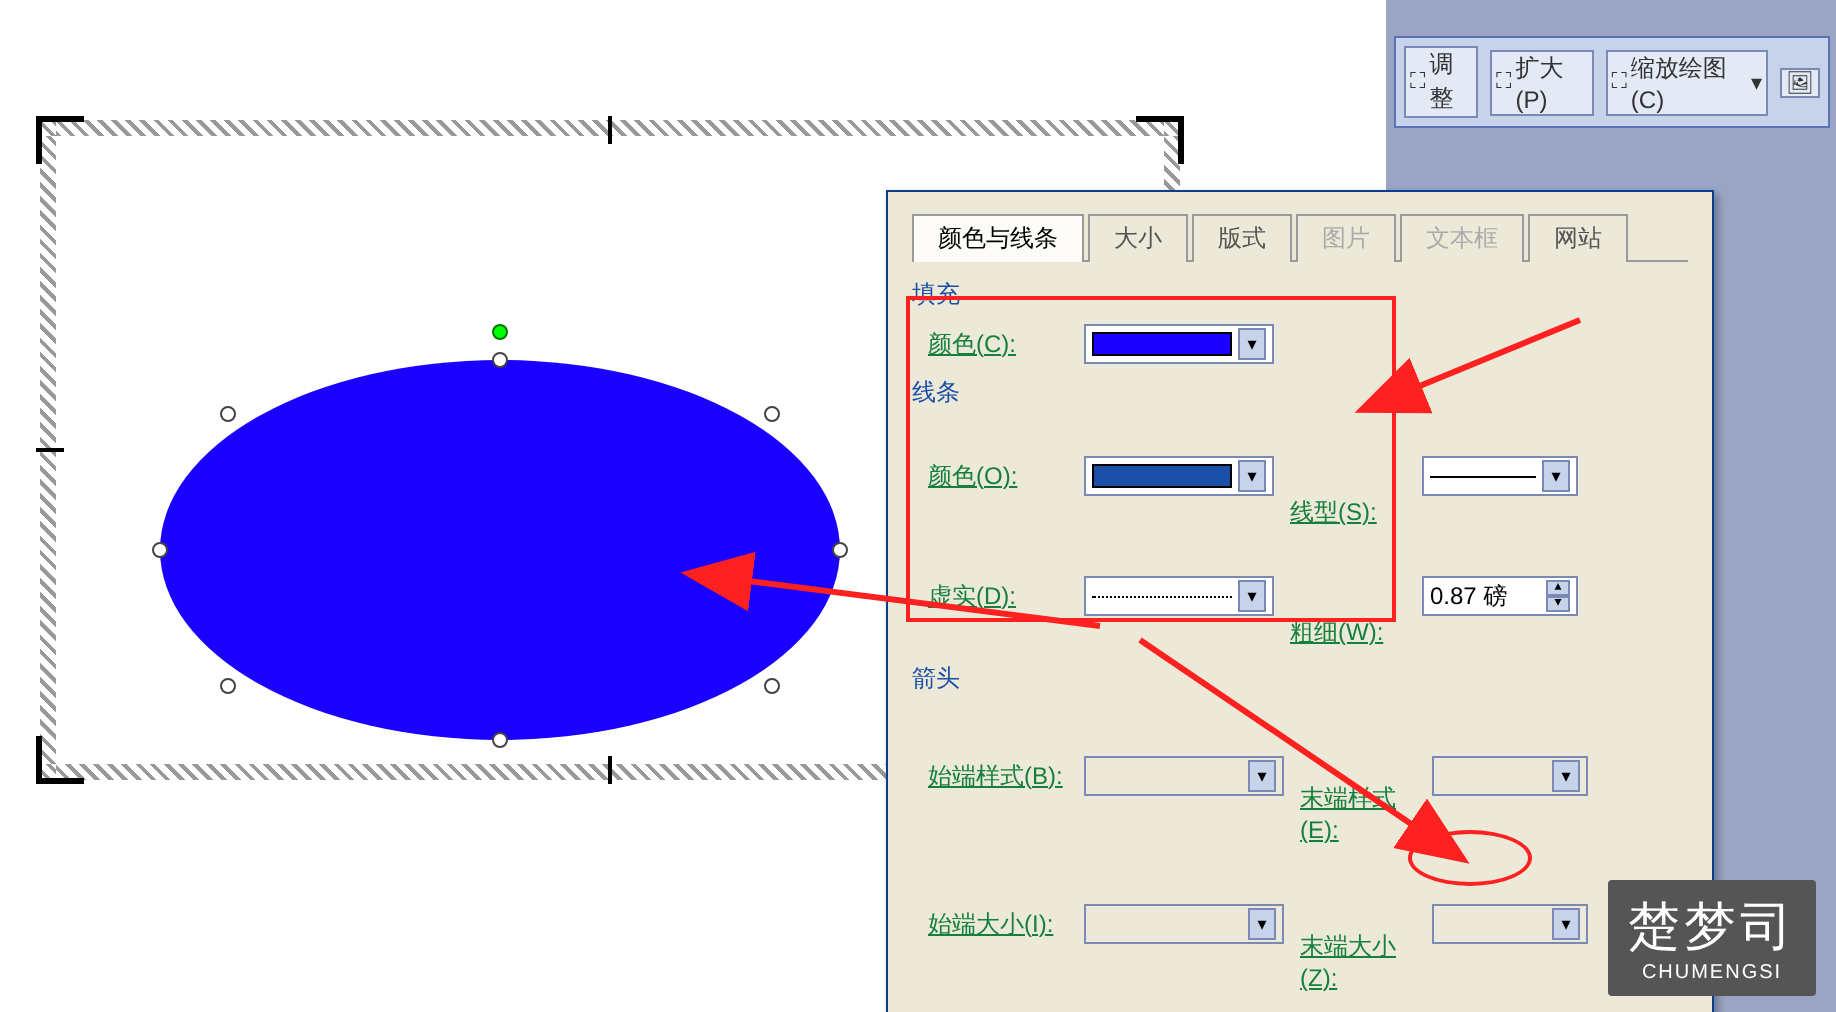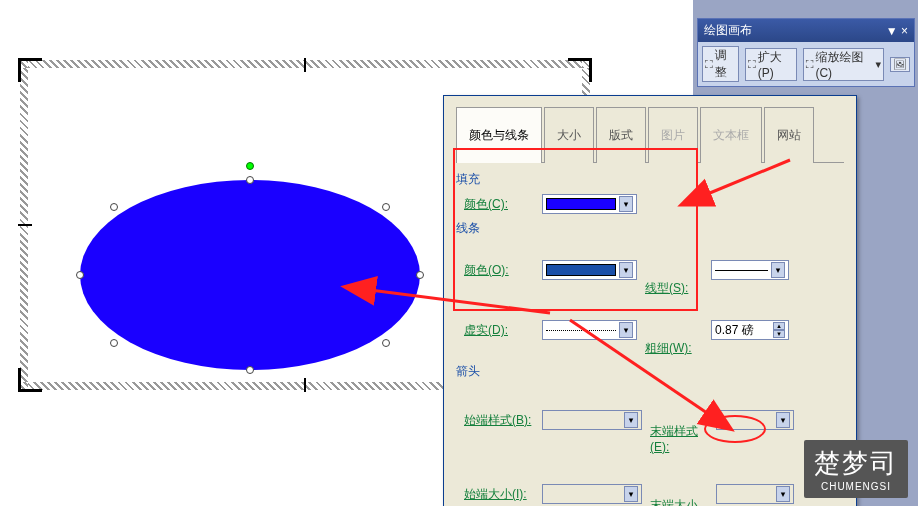--- a/index.html
+++ b/index.html
@@ -33,21 +33,21 @@
 .float-title { background: linear-gradient(#3b5aa6, #2b4788); color: #fff; padding: 3px 6px; display: flex; justify-content: space-between; align-items: center; }
 .float-body { padding: 4px; display: flex; gap: 6px; align-items: center; font-size: 11px; color: #333; }
 .tool-btn { border: 1px solid #7a8ab5; background: #e3e9f5; padding: 0 2px; font-size: 11px; display: inline-flex; align-items: center; gap: 2px; }
 
 
 .dialog { position: absolute; left: 443px; top: 95px; width: 414px; background: #ece9d8; border: 1px solid #0a3d8f; box-shadow: 2px 2px 4px rgba(0,0,0,.3); }
 .dlg-title { background: linear-gradient(#2a6ad3, #0a3d8f); color: #fff; padding: 4px 6px; display: flex; justify-content: space-between; align-items: center; font-weight: bold; }
 .close-btn { width: 20px; height: 18px; background: #d84c2c; border: 1px solid #a02a12; color: #fff; display: flex; align-items: center; justify-content: center; font-weight: bold; border-radius: 2px; }
 .dlg-body { padding: 10px 12px 12px; }
 .tabs { display: flex; gap: 2px; border-bottom: 1px solid #999; margin-bottom: 8px; }
-.tab { padding: 19px 12px; background: #ece9d8; border: 1px solid #999; border-bottom: none; position: relative; top: 1px; color: #555; }
+.tab { padding: 3px 12px; background: #ece9d8; border: 1px solid #999; border-bottom: none; position: relative; top: 1px; color: #555; }
 .tab.active { background: #fdfcf8; color: #000; }
 .tab.disabled { color: #aaa; }
 .section-label { color: #1a4fa8; margin: 6px 0 4px; }
 .form-row { display: flex; align-items: center; gap: 8px; margin: 6px 0; padding-left: 8px; }
 .form-row label { width: 70px; color: #15803d; text-decoration: underline; }
 .form-row label.rt { width: 58px; margin-top: 37px; }
 .swatch-sel { width: 95px; height: 20px; border: 1px solid #7a8ab5; background: #fff; display: flex; align-items: center; padding: 0 3px; gap: 3px; }
 .swatch { flex: 1; height: 12px; background: #1a00ff; border: 1px solid #000; }
 .dd-arrow { width: 14px; height: 16px; background: #c7d3eb; border: 1px solid #7a8ab5; display: flex; align-items: center; justify-content: center; font-size: 9px; }
 .slider { width: 130px; height: 18px; border: 1px solid #7a8ab5; background: #fff; display: flex; align-items: center; }
@@ -107,24 +107,20 @@
       <div class="handle" style="left:90%;top:14%"></div>
       <div class="handle" style="left:10%;top:86%"></div>
       <div class="handle" style="left:90%;top:86%"></div>
     </div>
   </div>
 </div>
 
 <div class="right-panel"></div>
 
 <div class="float-panel">
-  <div class="float-title">
-    <span>绘图画布</span>
-    <span>▼ ×</span>
-  </div>
   <div class="float-body">
     <span class="tool-btn">⛶<span>调整</span></span>
     <span class="tool-btn">⛶<span>扩大(P)</span></span>
     <span class="tool-btn">⛶<span>缩放绘图(C)</span>▾</span>
     <span class="tool-btn">🖼</span>
   </div>
 </div>
 
 <div class="dialog">
   <div class="dlg-body">

